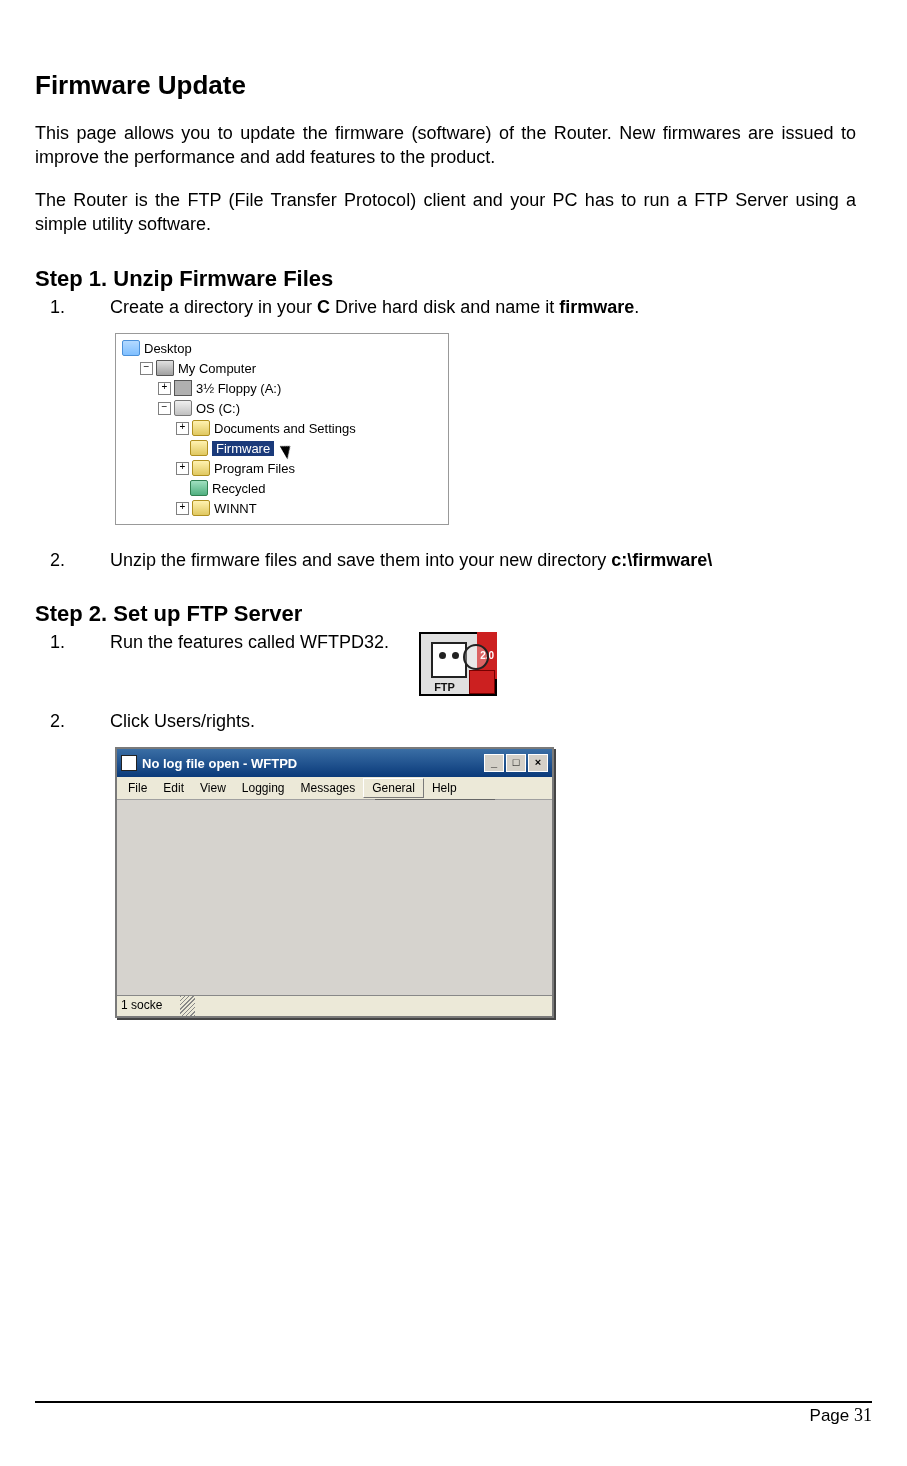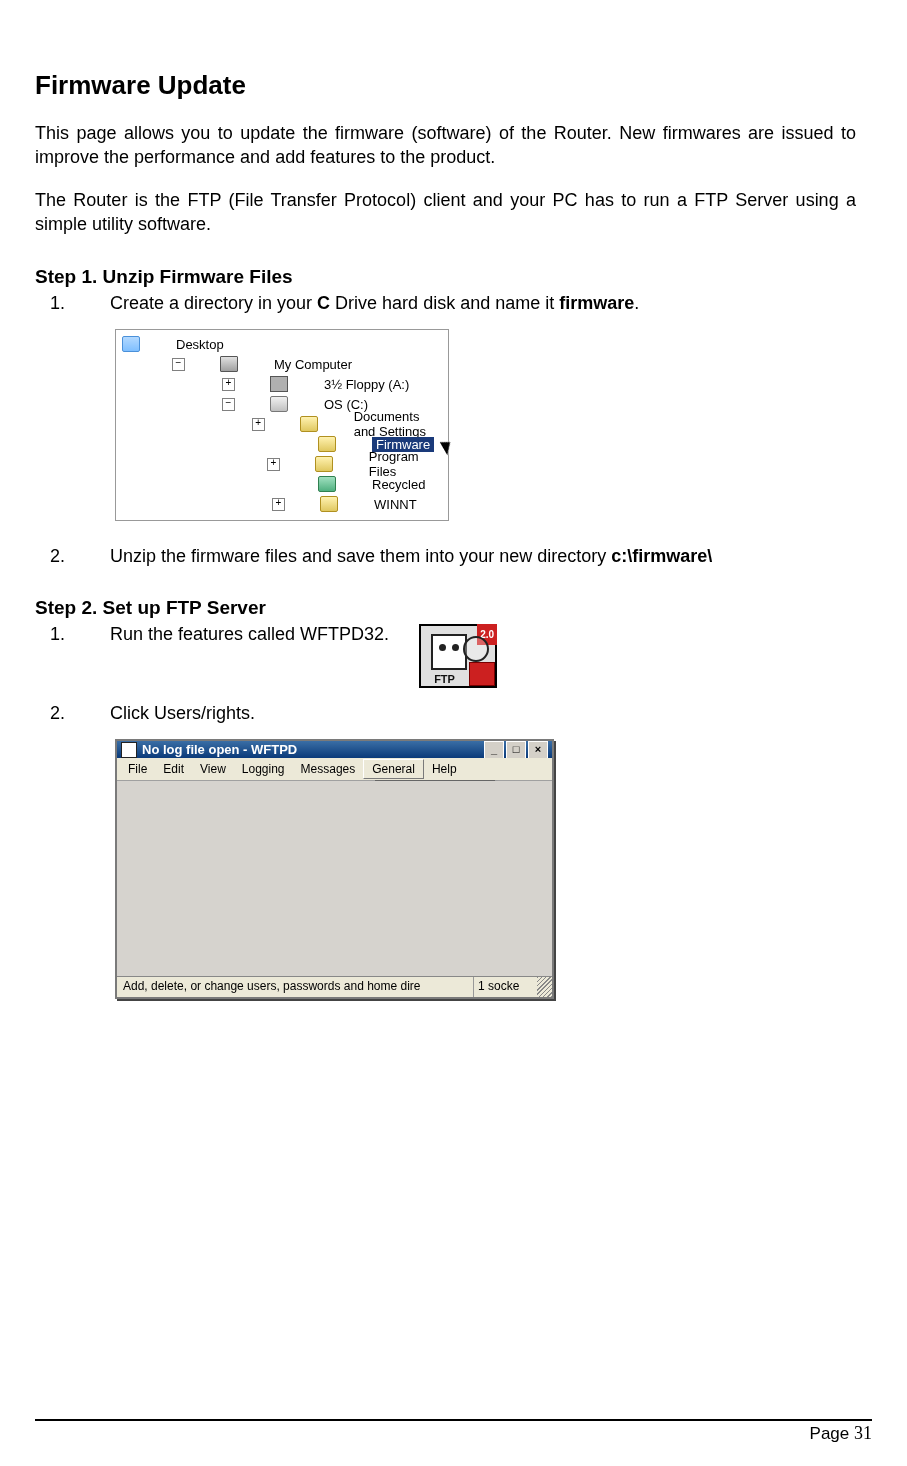--- a/index.html
+++ b/index.html
@@ -12,21 +12,21 @@
     box-sizing: border-box;
     position: relative;
     min-height: 1466px;
   }
   h1 {
     font-size: 26px;
     font-weight: bold;
     margin: 40px 0 20px 0;
   }
   h2 {
-    font-size: 19px;
+    font-size: 22px;
     font-weight: bold;
     margin: 30px 0 5px 0;
   }
   p.body {
     font-size: 18px;
     margin: 0 16px 18px 0;
     line-height: 1.35;
     text-align: justify;
   }
   ol.num {
@@ -48,21 +48,20 @@
     background: #fff;
     font-family: Tahoma, Arial, sans-serif;
     font-size: 13px;
     padding: 4px 6px 6px 6px;
   }
   .tree-row {
     display: flex;
     align-items: center;
     height: 20px;
     position: relative;
-    gap: 32px;
   }
   .tree-row .expander {
     width: 11px; height: 11px;
     border: 1px solid #808080;
     font-size: 10px;
     line-height: 8px;
     text-align: center;
     margin-right: 3px;
     background: #fff;
     color: #000;
@@ -131,21 +130,21 @@
     width: 74px; height: 60px;
     border: 2px solid #000;
     position: relative;
     background: #e0e0e0;
     margin-left: 25px;
   }
   .wftpd-icon .toplabel{
     position:absolute; top:-2px; right:-2px;
     background:#cc2020; color:#fff;
     font: bold 10px Arial;
-    padding:5px 3px;
+    padding:18px 3px;
   }
   .wftpd-icon .face{
     position:absolute; top:8px; left:10px;
     width:32px;height:32px;
     background:#fff; border:2px solid #222;
   }
   .wftpd-icon .face::before,
   .wftpd-icon .face::after{
     content:""; position:absolute;
     width:7px;height:7px;background:#222;border-radius:50%;
@@ -174,21 +173,21 @@
     border: 2px solid #7a7a7a;
     font-family: Tahoma, Arial, sans-serif;
     font-size: 12px;
     background: #ece9d8;
     box-shadow: 2px 2px 0 #444;
   }
   .wftpd-window .titlebar{
     display:flex;align-items:center;
     background: linear-gradient(#3a6ea5,#0a3a7a);
     color:#fff;
-    height:17px;
+    height:28px;
     padding:0 4px;
   }
   .wftpd-window .titlebar .tbicon{
     width:14px;height:14px;background:#fff;border:1px solid #222;margin-right:5px;
   }
   .wftpd-window .titlebar .tbtitle{font-weight:bold;flex:1;font-size:13px;}
   .wftpd-window .wbtn{
     width:18px;height:16px;border:1px solid #fff;background:#d4d0c8;
     margin-left:2px;color:#000;font:bold 11px Arial;text-align:center;line-height:14px;
   }
@@ -246,21 +245,21 @@
     width:55px;padding:2px 4px;background:#ece9d8;
     overflow:hidden;white-space:nowrap;
   }
   .wftpd-window .grip{
     width:15px;background:repeating-linear-gradient(135deg,#888,#888 1px,#ece9d8 1px,#ece9d8 3px);
   }
 
   
   .footer {
     position: absolute;
-    bottom: 22px;
+    bottom: 40px;
     left: 35px; right: 35px;
     border-top: 2px solid #000;
     text-align: right;
     padding-top: 2px;
     font-size: 17px;
   }
   .footer .pgnum{ font-family: "Times New Roman", serif; font-size:18px; }
 </style>
 </head>
 <body>
@@ -382,21 +381,20 @@
     <span class="open-menu">General</span>
     <span>Help</span>
     <div class="dropdown">
       <div>General…</div>
       <div class="hl">Users/rights…</div>
       <div>Host/net…</div>
     </div>
   </div>
   <div class="client"></div>
   <div class="status">
-    <div class="s1">Add, delete, or change users, passwords and home dire</div>
     <div class="s2">1 socke</div>
     <div class="grip"></div>
   </div>
 </div>
 
 <div class="footer">
   <span>Page </span><span class="pgnum">31</span>
 </div>
 
 </body></html>

